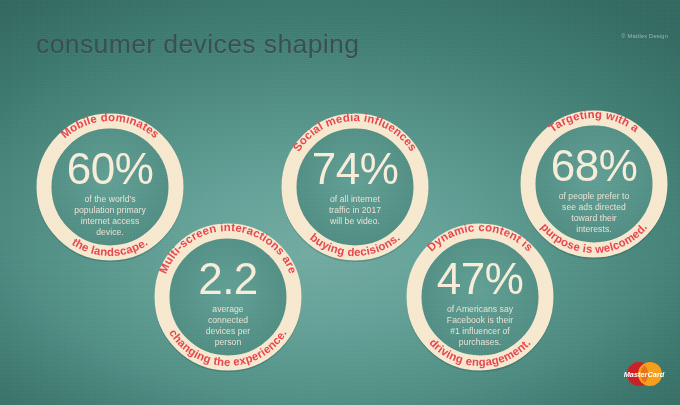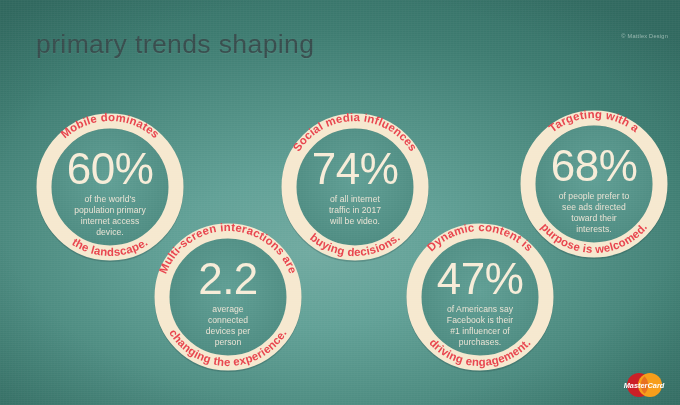--- a/index.html
+++ b/index.html
@@ -97,35 +97,35 @@
     font-family: "Liberation Sans", sans-serif;
     font-size: 8.6px;
     fill: #eae3d4;
     letter-spacing: .05px;
   }
 
   
   #mastercard {
     position: absolute;
     right: 14px;
-    bottom: 5px;
+    bottom: 16px;
     width: 44px;
     height: 28px;
     margin-left: 40px;
   }
   #mastercard svg { display: block; }
 </style>
 </head>
 <body>
 
 <div id="stage">
 
   <div id="vignette"></div>
 
-  <div id="headline">primary trends shaping</div>
+  <div id="headline">consumer devices shaping</div>
 
 
   <div id="credit">© Mattlex Design</div>
 
   <div class="stat" style="left:29px;  top:106px;">
 <svg width="162" height="162" viewBox="0 0 162 162">
   <defs>
     <path id="top-mobile-dominates" d="M 16.442258351568825 67.27782840602791 A 66 66 0 0 1 145.55774164843115 67.27782840602785"></path>
     <path id="bottom-mobile-dominates" d="M 13.507815549367407 95.34590666642539 A 69 69 0 0 0 148.49218445063258 95.34590666642539"></path>
     <radialGradient id="inner-mobile-dominates" cx="50%" cy="45%" r="62%">

